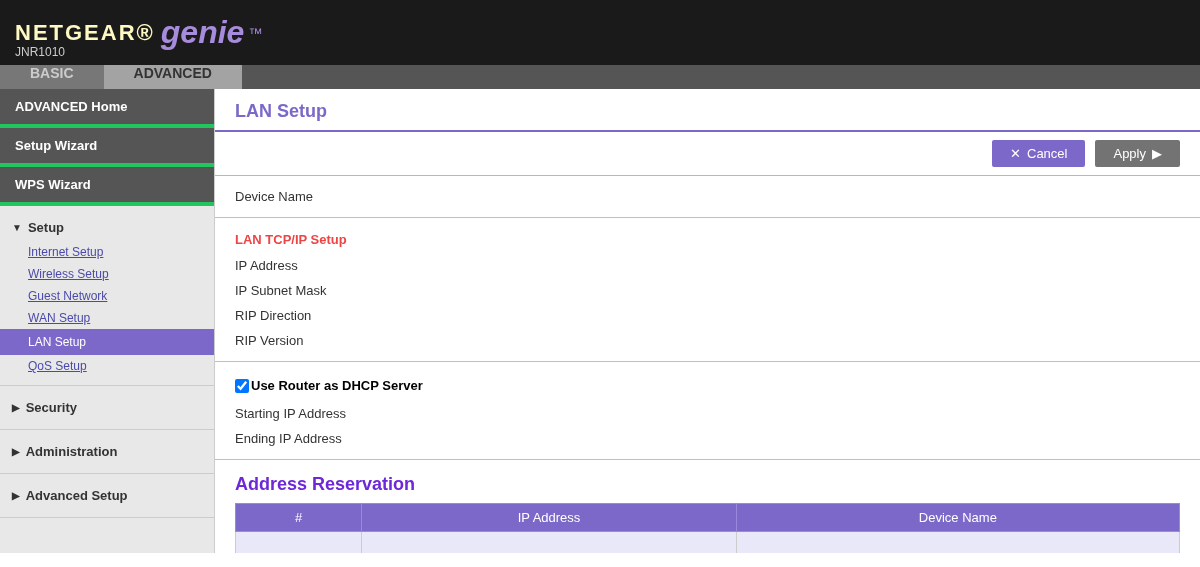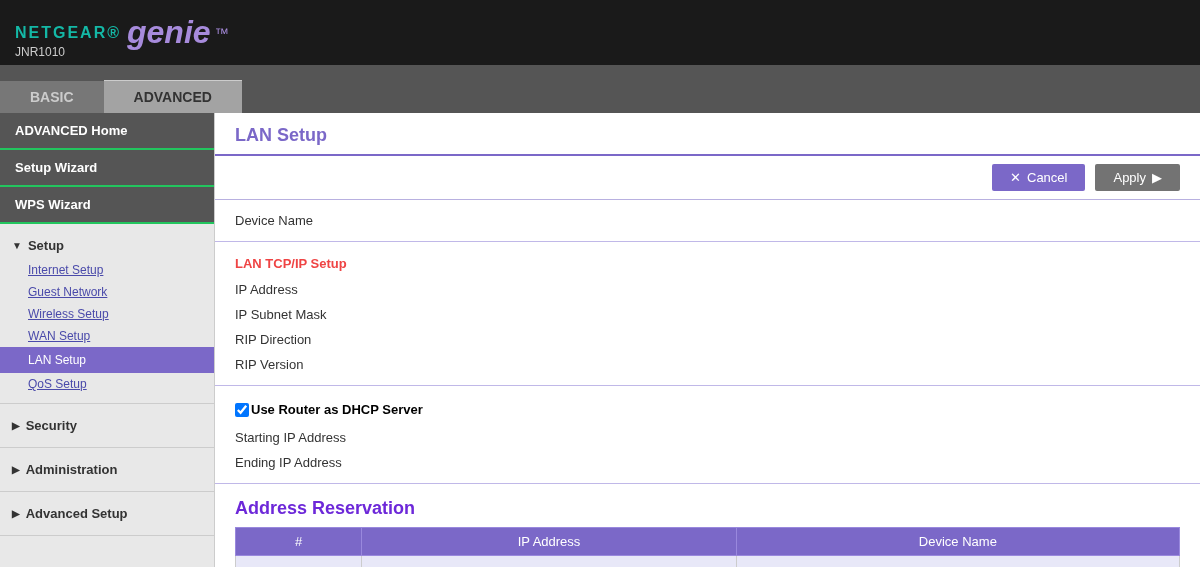--- a/index.html
+++ b/index.html
@@ -1,36 +1,36 @@
 <!DOCTYPE html>
 <html><head>
   <meta charset="utf-8">
   <style>
     * { margin: 0; padding: 0; box-sizing: border-box; }
     body { font-family: Arial, sans-serif; font-size: 13px; background: #fff; width: 1200px; height: 567px; overflow: hidden; }
 
     
     .header { background: #1a1a1a; height: 65px; display: flex; align-items: center; padding: 0 15px; }
-    .brand-netgear { color: #14b8a6; font-size: 16px; font-weight: bold; letter-spacing: 2px; margin-right: 6px; }
+    .brand-netgear { color: #fef9c3; font-size: 22px; font-weight: bold; letter-spacing: 2px; margin-right: 6px; }
     .brand-genie { color: #a78bdc; font-size: 32px; font-weight: bold; font-style: italic; margin-right: 4px; }
     .brand-tm { color: #a78bdc; font-size: 14px; vertical-align: super; }
     .model { color: #ccc; font-size: 12px; position: absolute; top: 45px; left: 15px; }
 
     
-    .tabs { background: #555; height: 48px; display: flex; align-items: flex-end; padding: 0 0 0 0; }
+    .tabs { background: #555; height: 24px; display: flex; align-items: flex-end; padding: 0 0 0 0; }
     .tab { padding: 8px 30px; font-size: 14px; font-weight: bold; cursor: pointer; color: #fff; }
     .tab.inactive { background: #777; color: #ccc; }
     .tab.active { background: #a3a3a3; color: #333; border-top: 1px solid #ccc; }
 
     
     .layout { display: flex; height: calc(567px - 103px); }
 
     
     .sidebar { width: 215px; background: #e8e8e8; border-right: 1px solid #ccc; flex-shrink: 0; overflow-y: auto; }
-    .sidebar-btn { display: block; width: 100%; background: #555; color: #fff; padding: 10px 15px; font-size: 13px; font-weight: bold; border: none; text-align: left; cursor: pointer; border-bottom: 2px solid #22c55e; }
+    .sidebar-btn { display: block; width: 100%; background: #555; color: #fff; padding: 10px 15px; font-size: 13px; font-weight: bold; border: none; text-align: left; cursor: pointer; border-bottom: 4px solid #22c55e; }
 
     .sidebar-section { padding: 8px 0; border-bottom: 1px solid #ccc; }
     .sidebar-section-header { padding: 6px 12px; font-weight: bold; color: #333; font-size: 13px; cursor: pointer; display: flex; align-items: center; }
     .sidebar-section-header .arrow { margin-right: 6px; font-size: 10px; }
     .sidebar-link { display: block; padding: 4px 12px 4px 28px; color: #4a4aaa; font-size: 12px; cursor: pointer; text-decoration: underline; }
     .sidebar-link.active-link { background: #7b68c8; color: #fff; text-decoration: none; display: block; padding: 6px 12px 6px 28px; }
 
     
     .main { flex: 1; padding: 0; overflow-y: auto; }
     .main-title { color: #7b68c8; font-size: 18px; font-weight: bold; padding: 12px 20px 8px; border-bottom: 2px solid #7b68c8; }
@@ -79,22 +79,22 @@
     <button class="sidebar-btn">ADVANCED Home</button>
     <button class="sidebar-btn">Setup Wizard</button>
     <button class="sidebar-btn">WPS Wizard</button>
 
     <div class="sidebar-section">
       <div class="sidebar-section-header">
         <span class="arrow">▼</span>
         <span>Setup</span>
       </div>
       <a class="sidebar-link">Internet Setup</a>
+      <a class="sidebar-link">Wireless Setup</a>
       <a class="sidebar-link">Guest Network</a>
-      <a class="sidebar-link">Wireless Setup</a>
       <a class="sidebar-link">WAN Setup</a>
       <a class="sidebar-link active-link">LAN Setup</a>
       <a class="sidebar-link">QoS Setup</a>
     </div>
 
     <div class="sidebar-section">
       <div class="sidebar-section-header">
         <span class="arrow">▶</span>
         <span>Security</span>
       </div>

